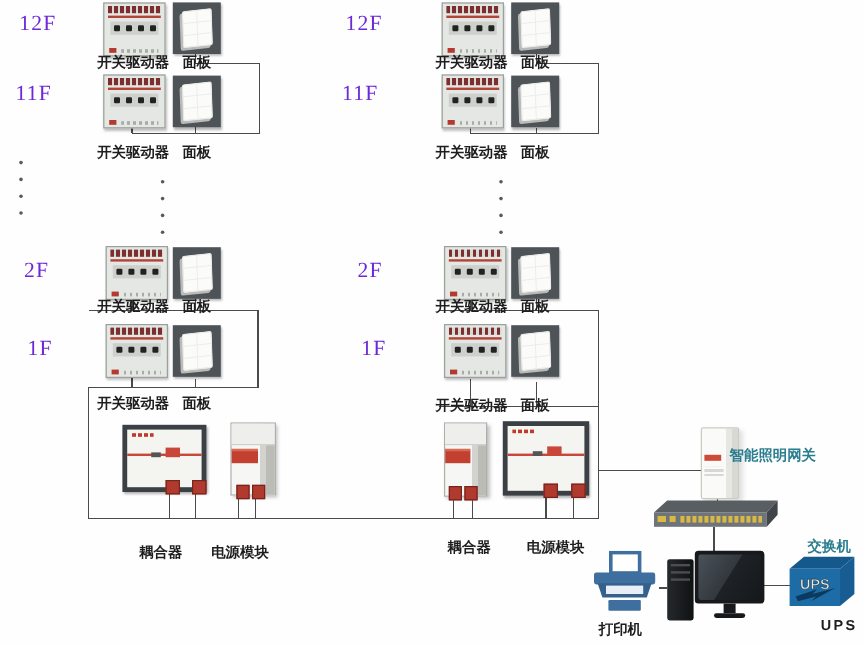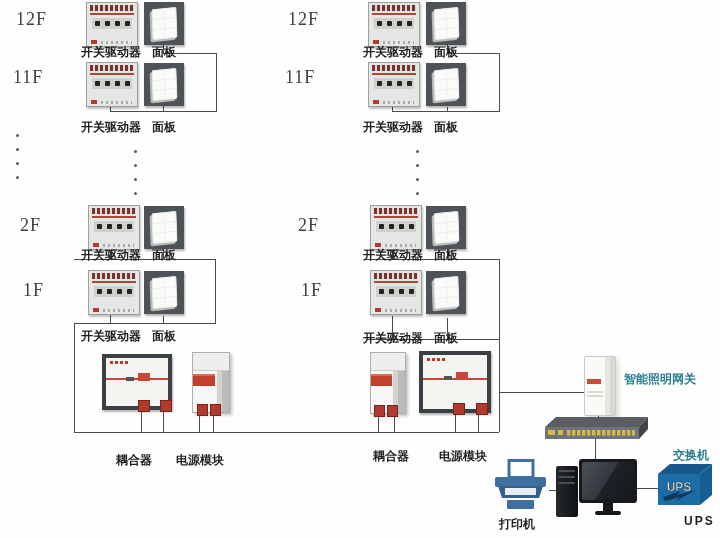--- a/index.html
+++ b/index.html
@@ -1,25 +1,25 @@
 <!DOCTYPE html>
 <html><head>
 <meta charset="utf-8">
 <style>
   html,body{margin:0;padding:0;background:#fff;}
   .canvas{position:relative;width:720px;height:538px;background:#fefefe;overflow:hidden;
           font-family:"Liberation Sans",sans-serif;}
   .lines{position:absolute;left:0;top:0;z-index:1;}
   .abs{position:absolute;z-index:2;}
   
-  .floor{font-family:"Liberation Serif",serif;font-size:18px;color:#404040;letter-spacing:1px;z-index:2;}
+  .floor{font-family:"Liberation Serif",serif;font-size:18px;color:#6d28d9;letter-spacing:1px;z-index:2;}
   
   .dlab{font-size:12px;font-weight:bold;color:#1e1e1e;white-space:nowrap;z-index:3;}
   .teal{color:#2a7d8f;}
-  .gwlab{width:104px;text-align:center;line-height:15px;font-size:12px;font-weight:bold;}
+  .gwlab{width:104px;line-height:15px;font-size:12px;font-weight:bold;}
   
   .actuator{width:50px;height:43px;background:#e4e7e3;border:1px solid #9aa09a;box-shadow:1px 2px 2px rgba(0,0,0,.25);}
   .actuator .terms{height:6px;margin:2px 3px 0;background:repeating-linear-gradient(90deg,#7d2f2f 0 3px,#d8dad6 3px 5px);}
   .actuator .redline{height:2px;margin:2px 3px 0;background:#b04438;}
   .actuator .btns{display:flex;justify-content:space-around;align-items:center;height:11px;margin:3px 5px 0;background:#cdd0cb;}
   .actuator .btns i{width:5px;height:5px;background:#222;border-radius:1px;}
   .actuator .foot{position:absolute;bottom:2px;left:4px;width:6px;height:4px;background:#b23a2e;}
   .actuator .bterm{position:absolute;bottom:2px;right:5px;left:14px;height:3px;background:repeating-linear-gradient(90deg,#a8aba6 0 2px,transparent 2px 5px);}
   
   .panelbox{width:40px;height:43px;background:#4e5357;display:flex;align-items:center;justify-content:center;box-shadow:1px 2px 2px rgba(0,0,0,.3);}

